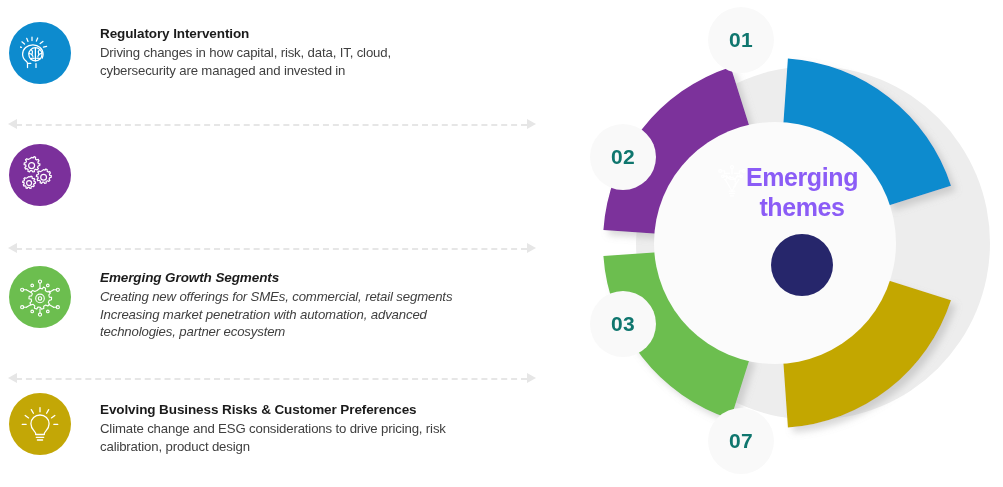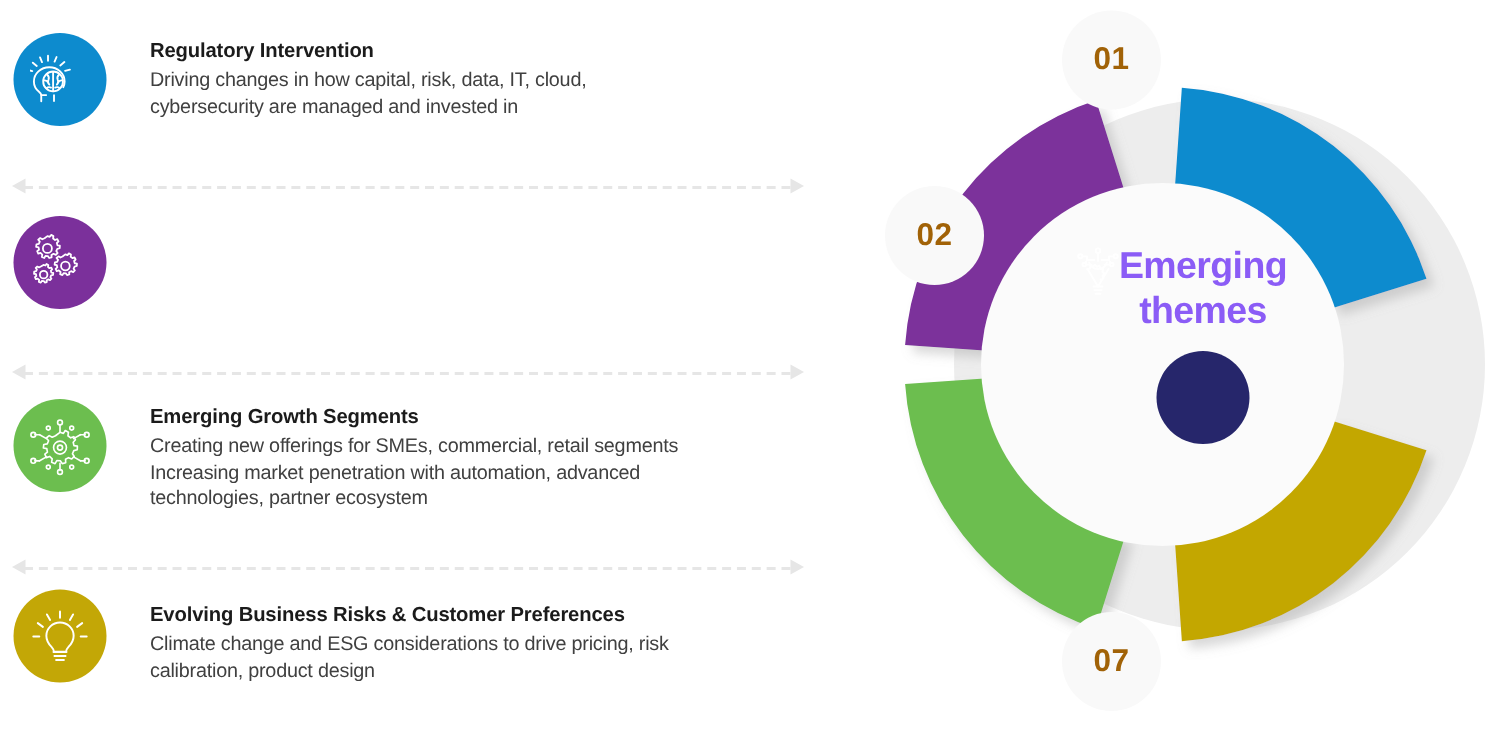--- a/index.html
+++ b/index.html
@@ -10,21 +10,21 @@
     overflow: hidden;
   }
   #stage { position: relative; width: 903px; height: 487px; background:#fff; }
 
   
   .list-panel { position: absolute; left: 0; top: 0; width: 560px; height: 487px; }
 
   .row { position: absolute; left: 0; width: 560px; display: flex; align-items: flex-start; }
   .row-1 { top: 22px; }
   .row-2 { top: 144px; }
-  .row-3 { top: 266px; }
+  .row-3 { top: 266px; font-style: italic; }
   .row-4 { top: 393px; align-items: flex-end; }
 
   .icon-badge {
     flex: 0 0 auto;
     width: 62px; height: 62px;
     border-radius: 50%;
     margin-left: 9px;
     display: flex; align-items: center; justify-content: center;
     position: relative;
   }
@@ -59,21 +59,21 @@
 
   
   .donut-panel { position: absolute; left: 560px; top: 0; width: 443px; height: 487px; }
   .donut-panel svg { position:absolute; left:0; top:0; }
 
   .num-bubble {
     position: absolute;
     width: 66px; height: 66px; border-radius: 50%;
     background: #f9f9f9;
     display: flex; align-items: center; justify-content: center;
-    font-size: 21px; font-weight: bold; color: #a16207;
+    font-size: 21px; font-weight: bold; color: #0f766e;
     letter-spacing: 0.3px;
   }
   .bub-01 { left: 148px; top: 7px; }
   .bub-02 { left: 30px; top: 124px; }
   .bub-03 { left: 30px; top: 291px; }
   .bub-04 { left: 148px; top: 408px; }
 
   .center-block {
     position: absolute; left: 152px; top: 162px; width: 180px;
     text-align: center;
@@ -220,20 +220,21 @@
         <path fill="#6cbe4f" d="M 170.7 419.1 A 185 185 0 0 1 43.4 256.0 L 108.2 251.5 A 120 120 0 0 0 190.3 356.7 Z"></path>
 
         <path fill="#c3a706" d="M 391.0 300.2 A 185 185 0 0 1 227.9 427.5 L 223.4 362.7 A 120 120 0 0 0 328.6 280.6 Z"></path>
       </g>
 
       <circle cx="215" cy="243" r="121" fill="#fbfbfb"></circle>
     </svg>
 
     <div class="num-bubble bub-01">01</div>
     <div class="num-bubble bub-02">02</div>
+    <div class="num-bubble bub-03">03</div>
     <div class="num-bubble bub-04">07</div>
 
     <div class="center-block">
       <div class="center-title">Emerging
 themes</div>
       <div class="center-icon">
         <svg width="40" height="40" viewBox="0 0 40 40" aria-hidden="true">
           <g fill="none" stroke="#ffffff" stroke-width="1.25" stroke-linecap="round" stroke-linejoin="round">
             <path d="M20 6.4 V12.0"></path>
             <circle cx="20" cy="5.1" r="1.5" fill="none"></circle>

